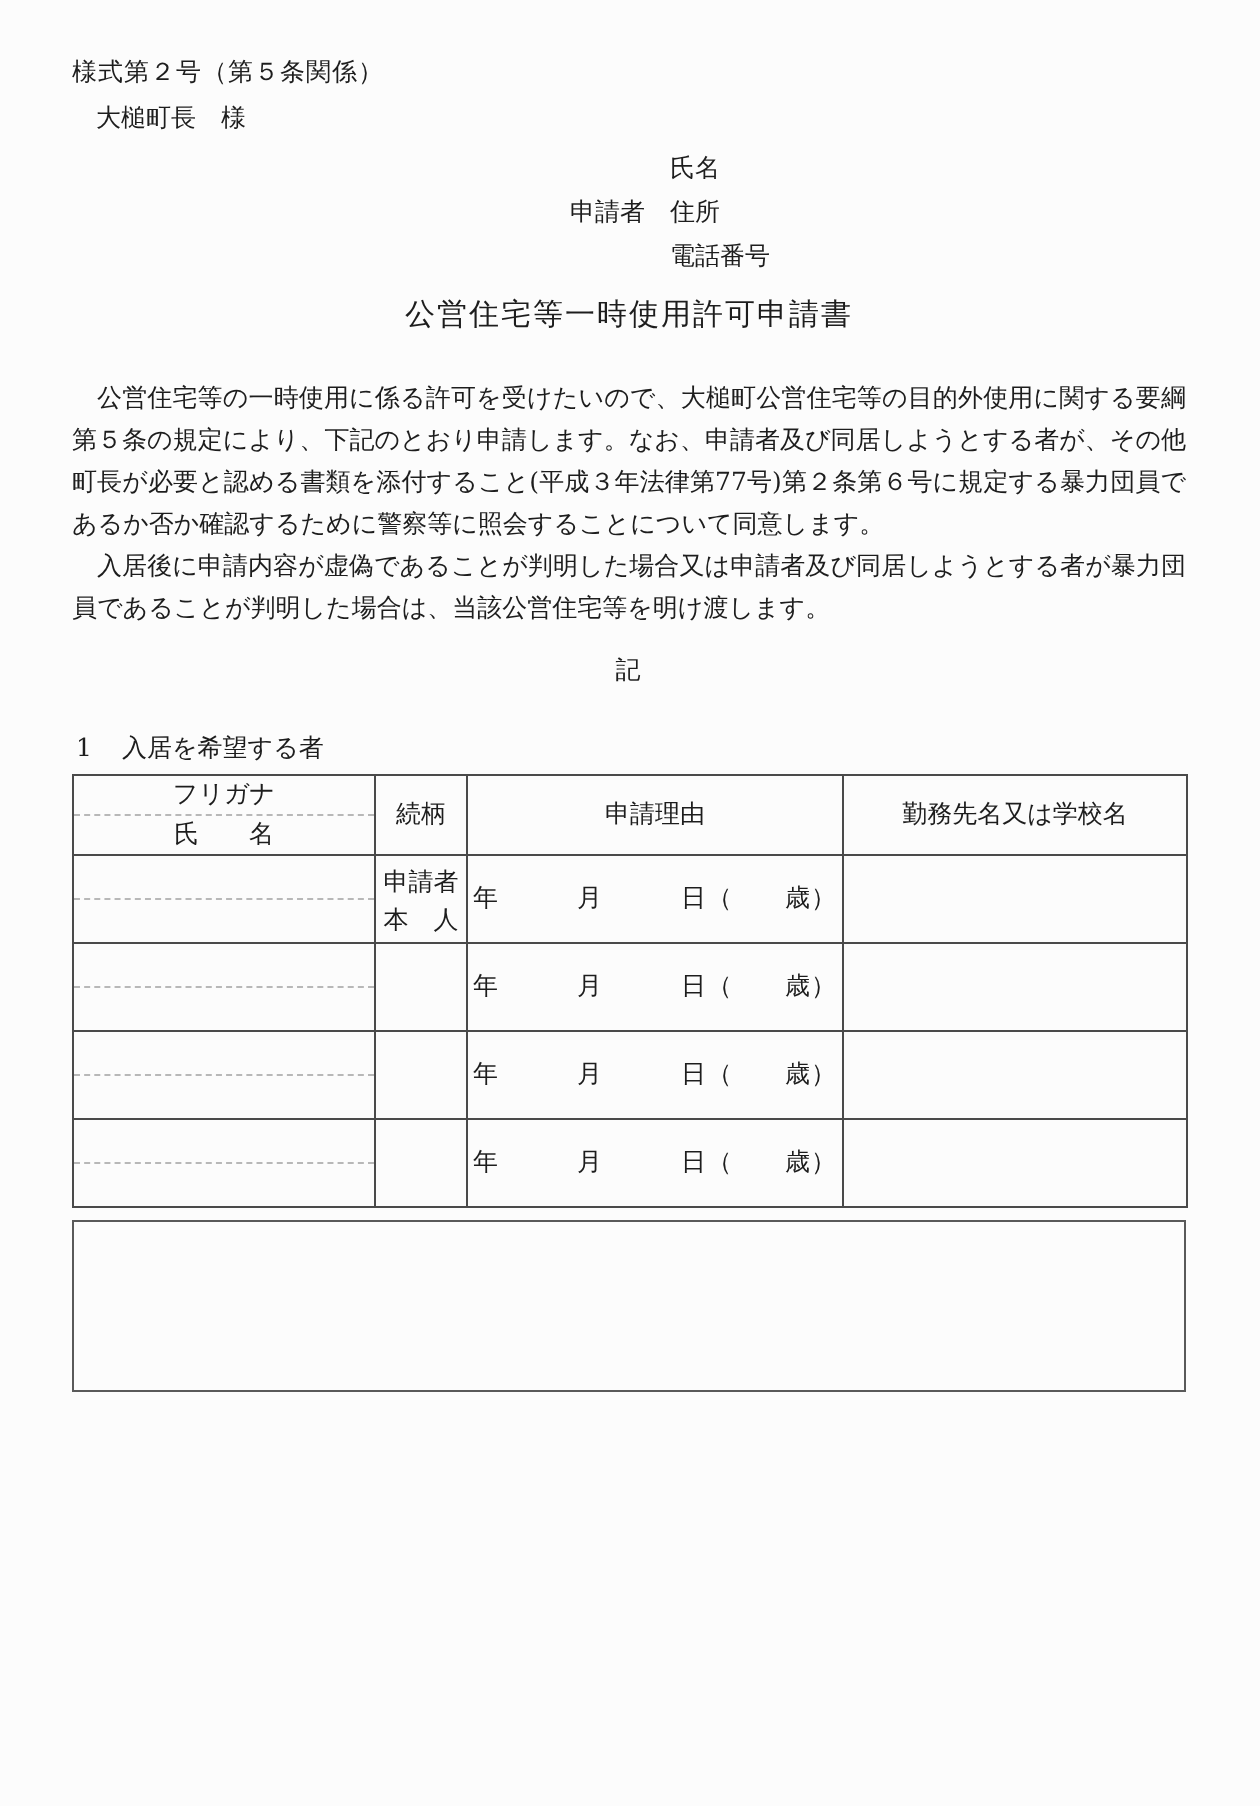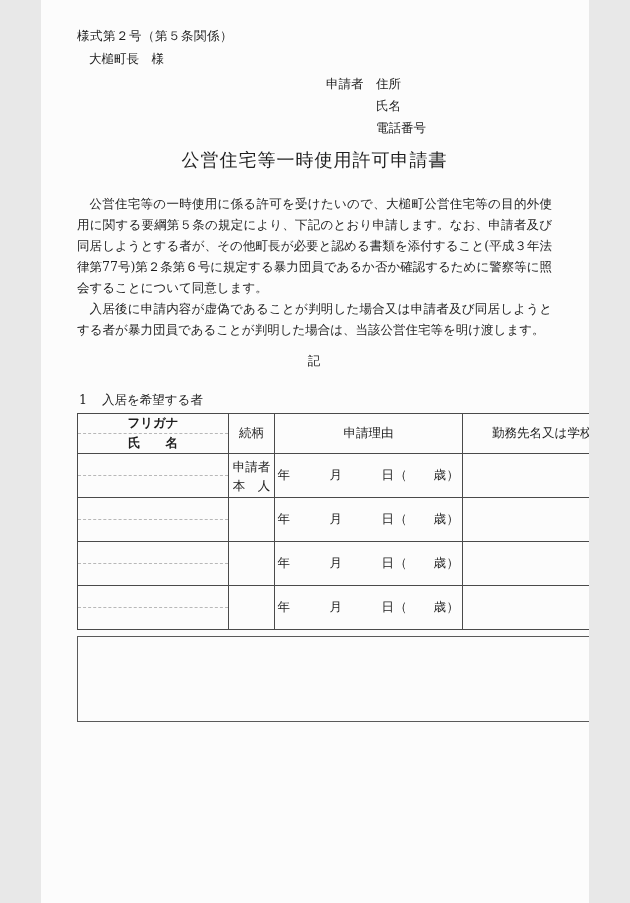--- a/index.html
+++ b/index.html
@@ -1,34 +1,34 @@
 <!DOCTYPE html>
 <html lang="ja"><head>
 <meta charset="utf-8">
 <style>
   * { margin: 0; padding: 0; box-sizing: border-box; }
   html, body { background: #e8e8e8; }
   .page {
     position: relative;
-    width: 548px;
+    width: 630px;
     height: 903px;
     margin: 0 auto;
     background: #fcfcfc;
     color: #1d1d1d;
     font-family: "DejaVu Serif", "Liberation Serif", serif;
     font-size: 12.5px;
     padding: 28px 37px 0 36px;
     overflow: hidden;
   }
   .form-number { letter-spacing: 0.5px; }
   .date-line { text-align: right; margin-top: 26px; letter-spacing: 1px; }
   .addressee { margin-top: 6px; padding-left: 12px; }
   .applicant-block { margin-left: 249px; margin-top: 5px; line-height: 22px; }
   .applicant-line .indent { display: inline-block; width: 50px; }
-  .doc-title { text-align: center; margin-top: 9px; font-size: 18px; letter-spacing: 1px; }
+  .doc-title { text-align: center; margin-top: 9px; font-size: 15px; letter-spacing: 1px; }
   .body-text { margin-top: 21px; }
   .body-text p { line-height: 21px; text-align: justify; text-indent: 1em; }
   .ki { text-align: center; margin-top: 13px; letter-spacing: 1px; }
   .section-heading { margin-top: 22px; }
   .section-heading .num { display: inline-block; width: 25px; padding-left: 2px; }
   
   table.residents {
     width: 557px;
     margin-top: 4px;
     border-collapse: collapse;
@@ -38,21 +38,21 @@
     border: 1px solid #4a4a4a;
     padding: 0;
     vertical-align: middle;
     font-size: 12.5px;
   }
   .col-w1 { width: 151px; }
   .col-w2 { width: 46px; }
   .col-w3 { width: 188px; }
   .col-w4 { width: 172px; }
   .split { display: flex; flex-direction: column; height: 100%; }
-  .half { flex: 1; display: flex; align-items: center; justify-content: center; font-weight: bold; }
+  .half { flex: 1; display: flex; align-items: center; justify-content: center; }
   .half.top { border-bottom: 1px dashed #b8b8b8; }
   tr.header-row td { height: 40px; }
   tr.data-row td { height: 44px; }
   tr.header-row .split, tr.data-row .split { height: 100%; }
   tr.header-row .half { min-height: 19px; }
   tr.data-row .half { min-height: 21px; }
   td.center { text-align: center; }
   .relation-stack { display: flex; flex-direction: column; align-items: center; justify-content: center; line-height: 19px; }
   .birth-cell { text-align: center; letter-spacing: 0.5px; }
   
@@ -74,24 +74,24 @@
 
 <div class="page">
 
   <div class="form-number">様式第２号（第５条関係）</div>
 
 
   <div class="addressee">大槌町長　様</div>
 
   <div class="applicant-block">
     <div class="applicant-line">
-      <span>申請者</span>　<span>住所</span>
+      <span class="indent"></span><span>氏名</span>
     </div>
     <div class="applicant-line">
-      <span class="indent"></span><span>氏名</span>
+      <span>申請者</span>　<span>住所</span>
     </div>
     <div class="applicant-line">
       <span class="indent"></span><span>電話番号</span>
     </div>
   </div>
 
   <div class="doc-title">公営住宅等一時使用許可申請書</div>
 
   <div class="body-text">
     <p>公営住宅等の一時使用に係る許可を受けたいので、大槌町公営住宅等の目的外使用に関する要綱第５条の規定により、下記のとおり申請します。なお、申請者及び同居しようとする者が、その他町長が必要と認める書類を添付すること(平成３年法律第77号)第２条第６号に規定する暴力団員であるか否か確認するために警察等に照会することについて同意します。</p>

